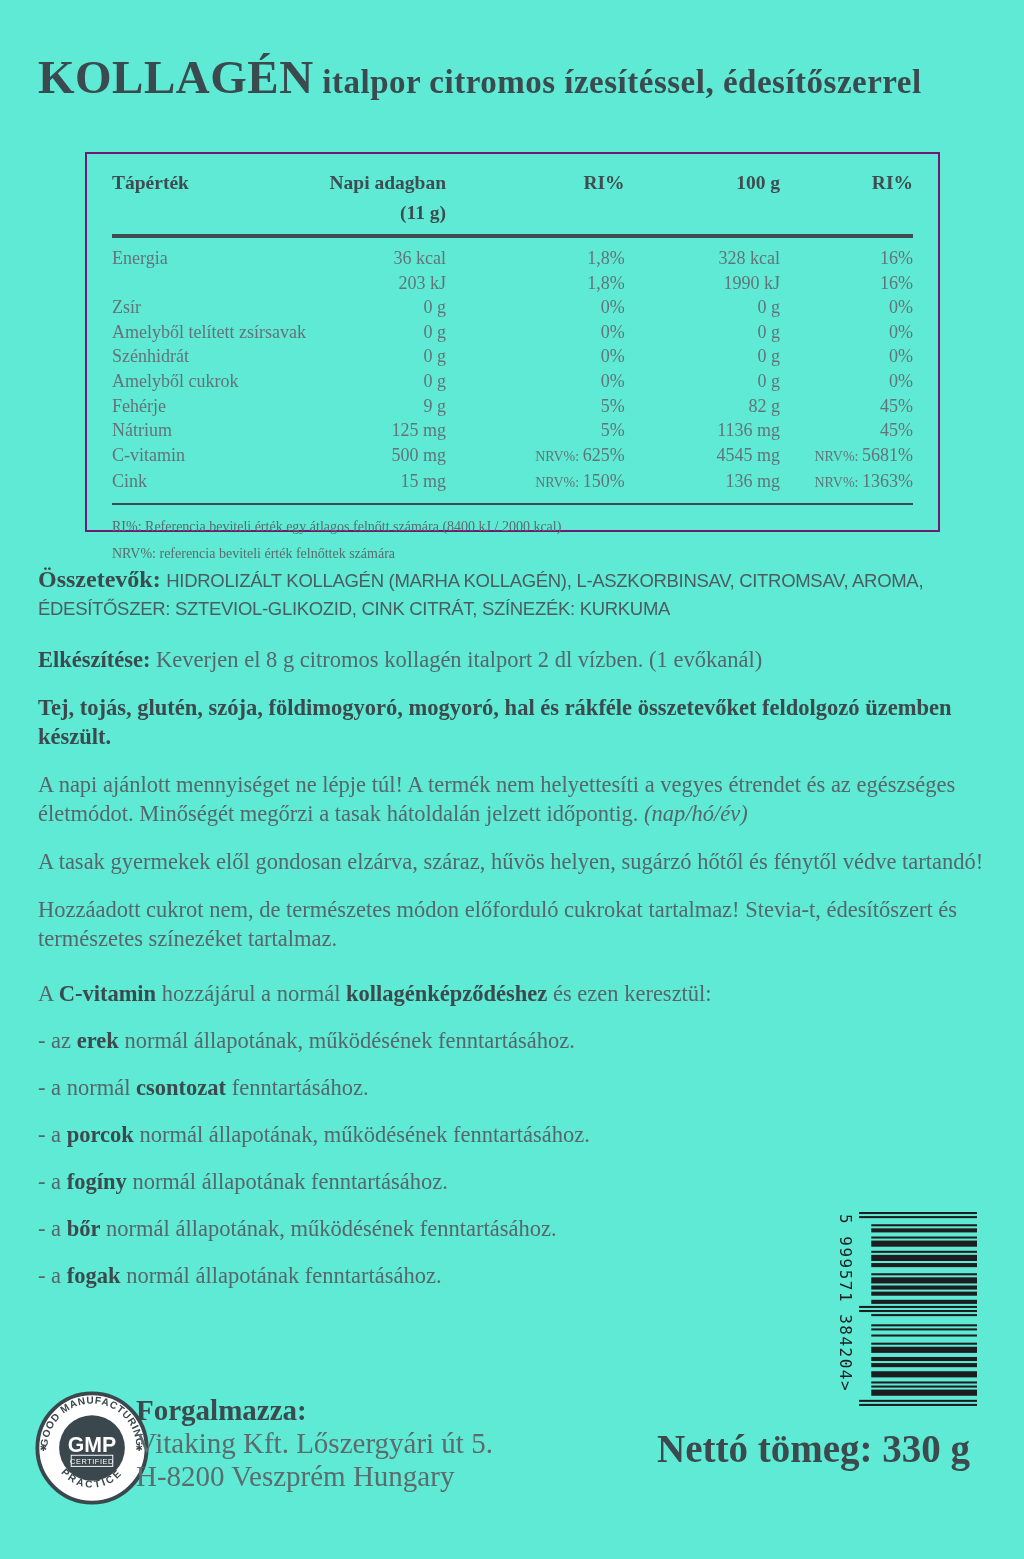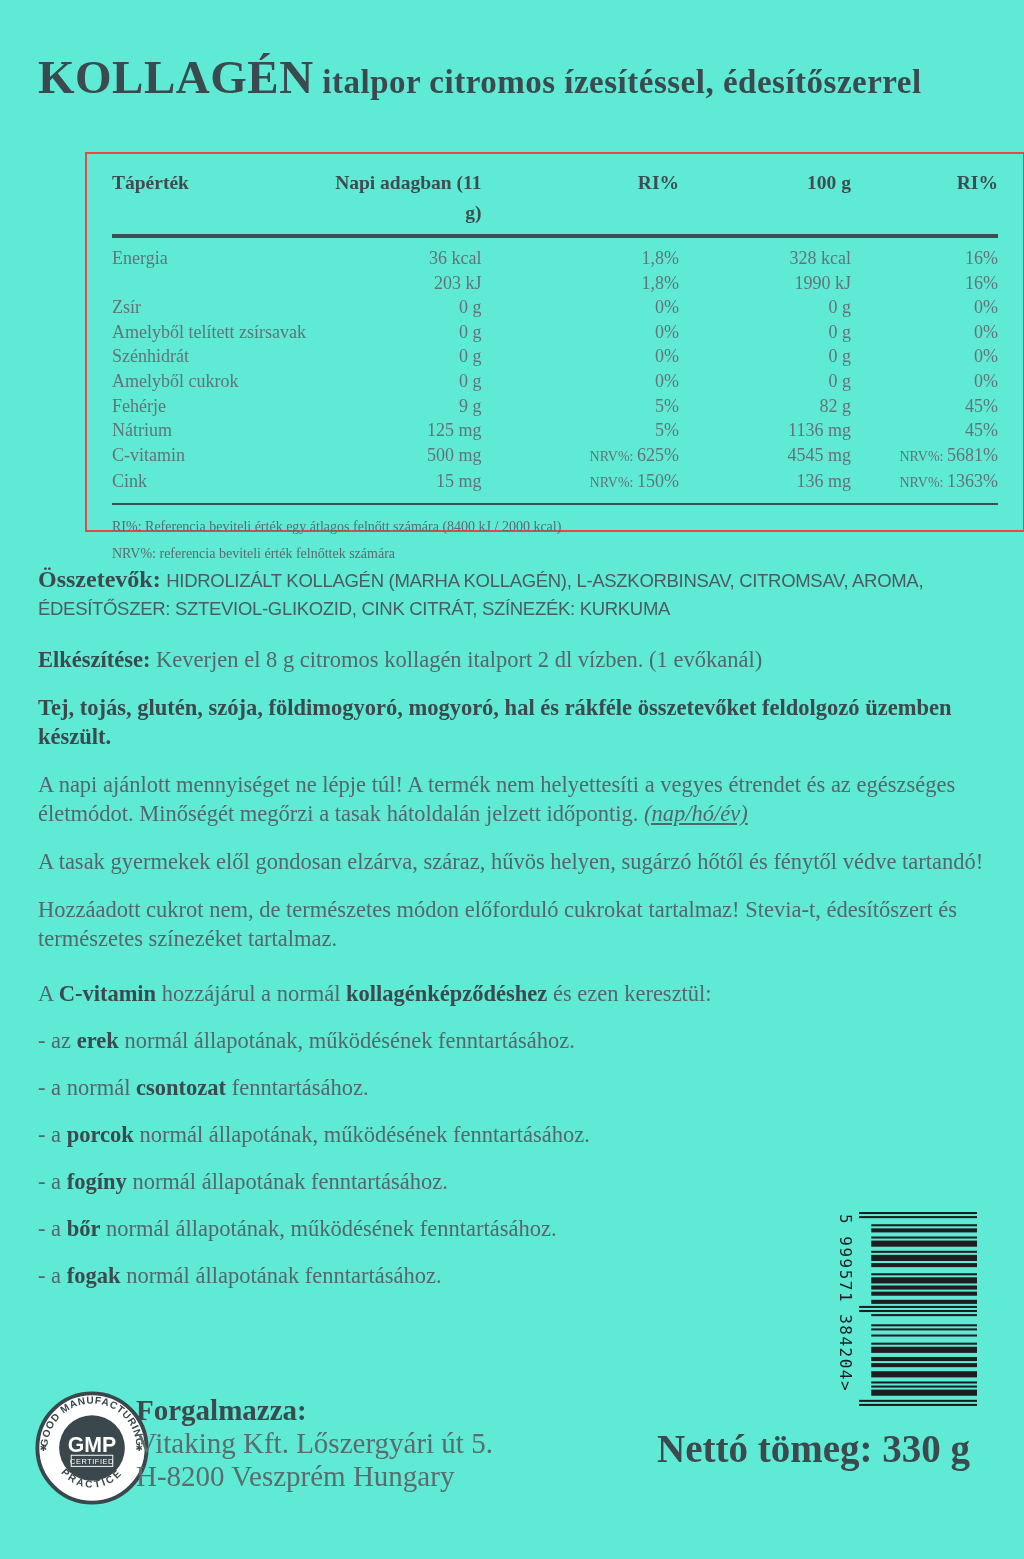--- a/index.html
+++ b/index.html
@@ -7,37 +7,37 @@
        font-family:"Liberation Serif",serif;color:#57666b;}
   .page{position:absolute;inset:0;background:#5eead4;}
 
   
   .title{position:absolute;left:38px;top:50px;white-space:nowrap;
          color:#3b4a4e;font-weight:bold;letter-spacing:.5px;}
   .title .brand{font-size:47px;}
   .title .rest{font-size:33px;}
 
   
-  .nutri{position:absolute;left:85px;top:152px;width:940px;height:380px;
-         box-sizing:border-box;border:2px solid #ef4444;padding:14px 25px 10px 25px;}
+  .nutri{position:absolute;left:85px;top:152px;width:855px;height:380px;
+         box-sizing:border-box;border:2px solid #701a75;padding:14px 25px 10px 25px;}
   .nrow{display:grid;grid-template-columns:25% 16.7% 22.3% 19.4% 16.6%;}
   .nrow > span{text-align:right;}
   .nrow > span:first-child{text-align:left;}
   .nhead{font-weight:bold;color:#3f4d52;font-size:19.5px;line-height:30px;}
   .rule-thick{border-top:4px solid #3f4d52;margin:6px 0 8px 0;}
   .rule-med{border-top:2.5px solid #3f4d52;margin:7px 0 8px 0;}
   .nbody .nrow{font-size:18px;line-height:24.6px;color:#64737a;}
   .nrv{font-size:14px;}
   .nfoot{font-size:14px;line-height:27px;color:#5c6b6e;margin-top:6px;}
 
   
   .flow{position:absolute;left:38px;top:566px;width:952px;font-size:22.5px;line-height:29px;}
   .flow p{margin:0 0 19px 0;}
   b,.bold{font-weight:bold;color:#3c4a4e;}
-  .italic{font-style:italic;text-decoration:underline;}
+  .italic{font-style:italic;}
   .ing{line-height:27px;margin-bottom:23px !important;}
   .ing .lbl{font-weight:bold;color:#3c4a4e;font-size:24px;}
   .ing .caps{font-family:"Liberation Sans",sans-serif;font-size:18.5px;letter-spacing:-0.3px;color:#4d5c60;}
   .cvit{margin:26px 0 0 0 !important;}
   .benefit{margin:18px 0 0 0 !important;}
 
   
   .barcode{position:absolute;left:836px;top:1212px;display:flex;align-items:flex-start;}
   .bc-digits{writing-mode:vertical-rl;text-orientation:sideways;
              font-family:"DejaVu Sans Mono",monospace;font-size:16px;letter-spacing:1.5px;

